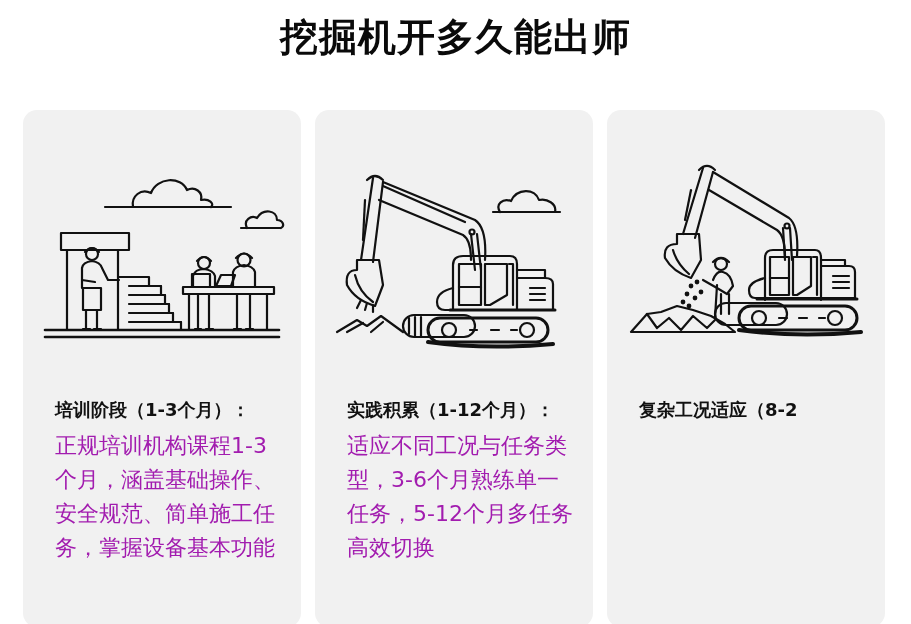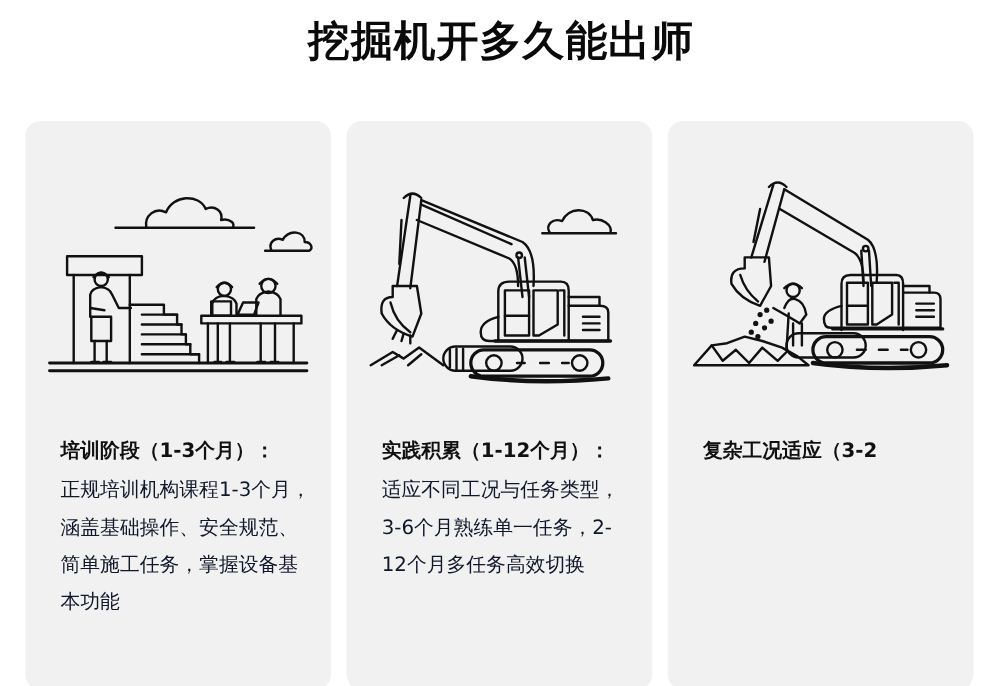--- a/index.html
+++ b/index.html
@@ -18,21 +18,21 @@
   .card.c2 { left: 315px; }
   .card.c3 { left: 607px; }
   .illus { position: absolute; left: 10px; top: 50px; width: 258px; height: 190px; }
   .illus svg { width: 100%; height: 100%; }
   .text { position: absolute; left: 32px; top: 285px; width: 230px; }
   .heading {
     font-size: 18px; font-weight: bold; line-height: 30px; color: #111;
     margin-bottom: 4px; white-space: nowrap;
   }
   .body {
-    font-size: 18px; line-height: 34px; color: #0f172a;
+    font-size: 22px; line-height: 34px; color: #a21caf;
   }
   .c3 .text { width: 230px; }
 </style>
 </head>
 <body>
 
 <div class="title">挖掘机开多久能出师</div>
 
 <div class="card c1">
   <div class="illus">
@@ -117,21 +117,21 @@
       <rect x="103" y="158" width="120" height="24" rx="12" stroke-width="3"></rect>
       <circle cx="124" cy="170" r="7"></circle>
       <circle cx="202" cy="170" r="7"></circle>
       <path d="M145 170 H152 M166 170 H174 M186 170 H192"></path>
       <path d="M103 182 Q160 190 228 184" stroke-width="4"></path>
       <path d="M84 158 V174 M90 157 V176 M96 157 V176"></path>
     </svg>
   </div>
   <div class="text">
     <div class="heading">实践积累（1-12个月）：</div>
-    <div class="body">适应不同工况与任务类型，3-6个月熟练单一任务，2-12个月多任务高效切换</div>
+    <div class="body">适应不同工况与任务类型，3-6个月熟练单一任务，5-12个月多任务高效切换</div>
   </div>
 </div>
 
 <div class="card c3">
   <div class="illus">
     <svg viewBox="0 0 258 190" fill="none" stroke="#111" stroke-width="2.2" stroke-linecap="round" stroke-linejoin="round">
 
       <path d="M86 8 L66 74 M96 12 L78 78"></path>
       <path d="M82 10 Q90 2 98 10"></path>
       <path d="M74 30 L68 60"></path>
@@ -173,15 +173,15 @@
       <path d="M140 139 H240" stroke-width="3"></path>
       <rect x="98" y="143" width="72" height="22" rx="11"></rect>
       <rect x="122" y="146" width="118" height="24" rx="12" stroke-width="3"></rect>
       <circle cx="142" cy="158" r="7"></circle>
       <circle cx="218" cy="158" r="7"></circle>
       <path d="M162 158 H170 M182 158 H190 M202 158 H208"></path>
       <path d="M122 170 Q180 178 244 172" stroke-width="4"></path>
     </svg>
   </div>
   <div class="text">
-    <div class="heading">复杂工况适应（3-2</div>
+    <div class="heading">复杂工况适应（8-2</div>
   </div>
 </div>
 
 </body></html>

